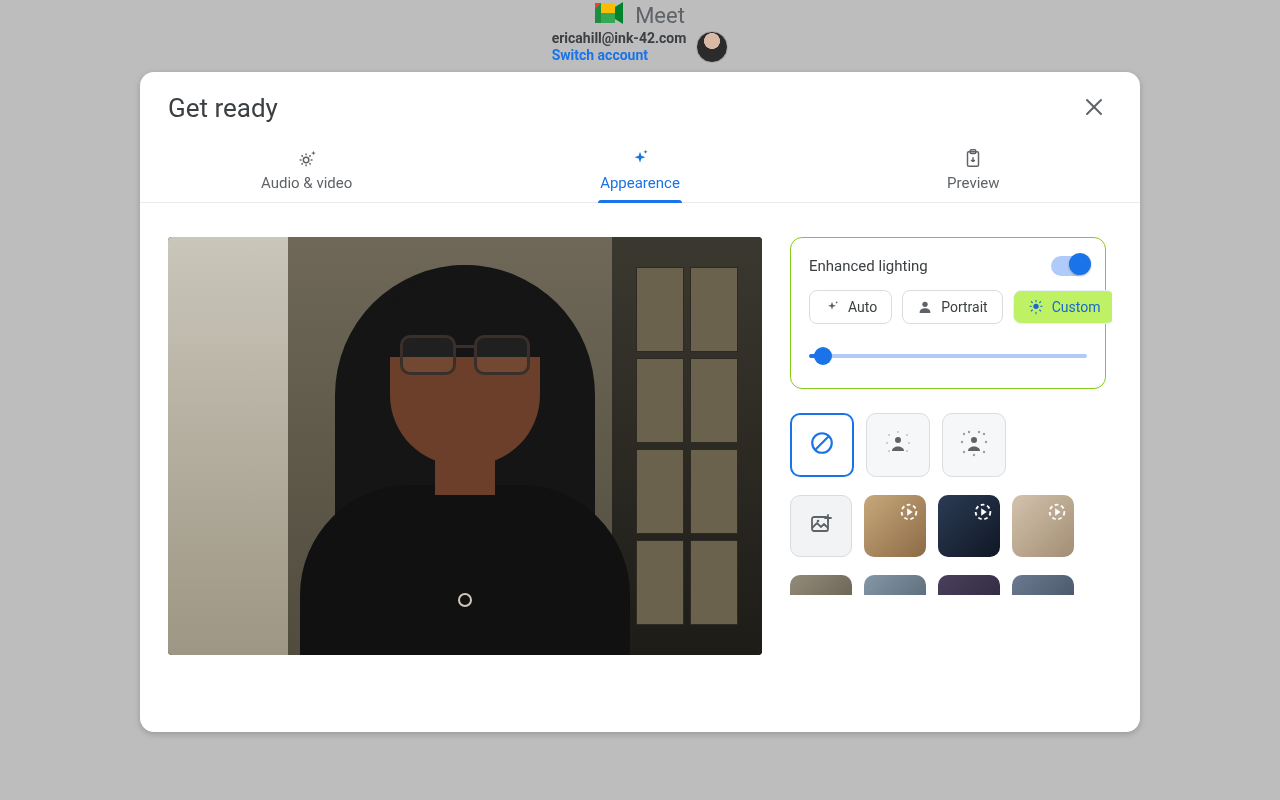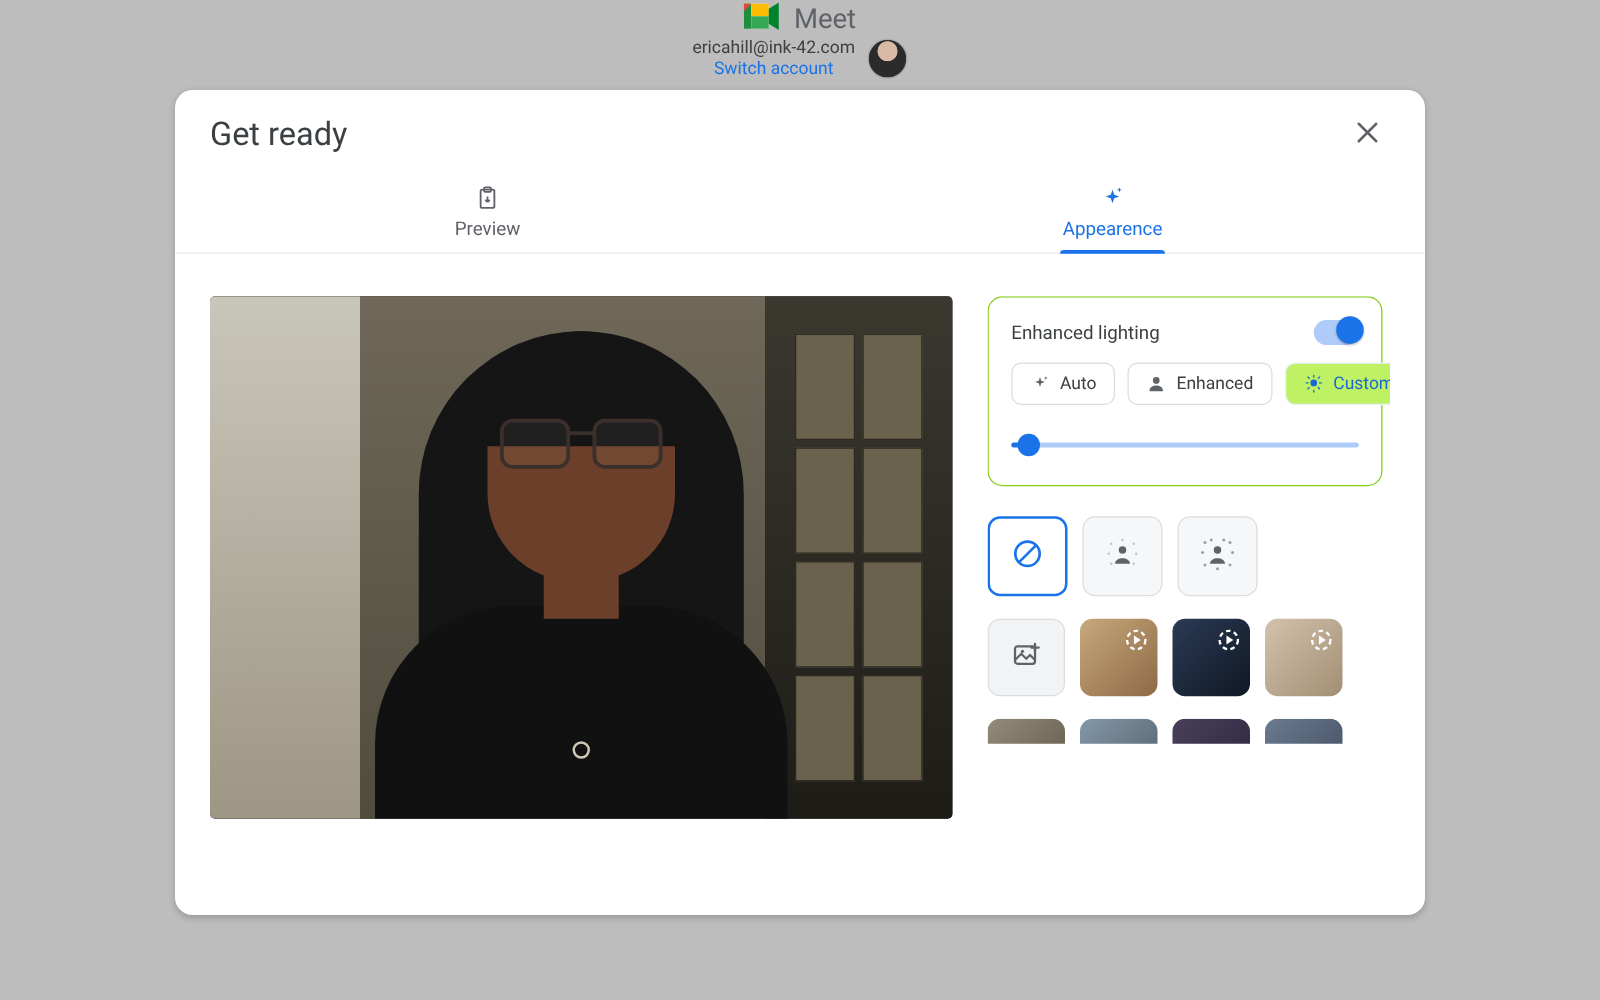--- a/index.html
+++ b/index.html
@@ -1,21 +1,21 @@
 <!DOCTYPE html>
 <html><head>
 <meta charset="utf-8">
 <style>
   * { box-sizing: border-box; }
   html, body { margin:0; padding:0; width:1280px; height:800px; font-family: 'Google Sans', Roboto, Arial, sans-serif; background:#bdbdbd; color:#3c4043; }
   .app-header { position:absolute; top:0; left:0; right:0; height:56px; display:flex; align-items:center; padding:0 24px; justify-content:space-between; background:#bdbdbd;flex-direction:column; }
   .brand { display:flex; align-items:center; gap:10px; }
   .brand-text { font-size:22px; color:#5f6368; }
   .account { display:flex; align-items:center; gap:10px; }
-  .account-text { text-align:center; line-height:1.2; }
+  .account-text { text-align:left; line-height:1.2;font-weight:bold; }
   .account-email { color:#3c4043; font-size:14px; }
   .switch-link { color:#1a73e8; font-size:14px; cursor:pointer; }
   .avatar { width:32px; height:32px; border-radius:50%; background: radial-gradient(circle at 50% 30%, #d7b9a6 30%, #2b2b2b 32%); border:1px solid #aaa; }
 
   .dialog { position:absolute; left:140px; top:72px; width:1000px; height:660px; background:#fff; border-radius:14px; box-shadow: 0 2px 6px rgba(0,0,0,0.2); overflow:hidden; display:flex; flex-direction:column; }
   .dialog-head { display:flex; align-items:center; justify-content:space-between; padding:18px 28px 0 28px; }
   .dialog-title { font-size:26px; color:#3c4043; font-weight:400; }
   .close-btn { width:36px; height:36px; border-radius:50%; display:flex; align-items:center; justify-content:center; cursor:pointer; color:#5f6368; font-size:22px; }
 
   .tabs { display:flex; border-bottom:1px solid #e8eaed; margin-top:10px; }
@@ -114,36 +114,46 @@
             <line x1="16" y1="2" x2="2" y2="16"></line>
           </svg>
       </span>
     </div>
   </div>
 
   <div class="tabs">
     <div class="tab">
       <span class="tab-icon">
         <svg width="22" height="22" viewBox="0 0 24 24" fill="none" stroke="#5f6368" stroke-width="1.6">
-          <rect x="6" y="4" width="12" height="16" rx="1.5"></rect>
-          <rect x="9" y="2" width="6" height="4" rx="1"></rect>
-          <path d="M12 10v5M12 15l-2-2M12 15l2-2"></path>
+          <circle cx="11" cy="13" r="3"></circle>
+          <path d="M11 6v2M11 18v2M4 13h2M16 13h2M6 8l1.4 1.4M14.6 16.6L16 18M6 18l1.4-1.4M14.6 9.4L16 8"></path>
+          <path d="M19 3l.7 1.8L21.5 5.5 19.7 6.2 19 8 18.3 6.2 16.5 5.5 18.3 4.8z" fill="#5f6368" stroke="none"></path>
         </svg>
       </span>
-      <span>Preview</span>
+      <span>Audio &amp; video</span>
     </div>
     <div class="tab active">
       <span class="tab-icon">
         <svg width="22" height="22" viewBox="0 0 24 24" fill="#1a73e8">
           <path d="M12 4l1.5 4.5L18 10l-4.5 1.5L12 16l-1.5-4.5L6 10l4.5-1.5z"></path>
           <path d="M18 2l.6 1.6L20.2 4.2 18.6 4.8 18 6.4 17.4 4.8 15.8 4.2 17.4 3.6z"></path>
         </svg>
       </span>
       <span>Appearence</span>
     </div>
+    <div class="tab">
+      <span class="tab-icon">
+        <svg width="22" height="22" viewBox="0 0 24 24" fill="none" stroke="#5f6368" stroke-width="1.6">
+          <rect x="6" y="4" width="12" height="16" rx="1.5"></rect>
+          <rect x="9" y="2" width="6" height="4" rx="1"></rect>
+          <path d="M12 10v5M12 15l-2-2M12 15l2-2"></path>
+        </svg>
+      </span>
+      <span>Preview</span>
+    </div>
   </div>
 
   <div class="body">
 
     <div class="preview-box">
       <div class="room-window"></div>
       <div class="wall"></div>
       <div class="room-door">
           <div class="door-panes">
             <div></div>
@@ -192,21 +202,21 @@
             </span>
             <span>Auto</span>
           </div>
           <div class="chip">
             <span>
               <svg width="16" height="16" viewBox="0 0 24 24" fill="#5f6368">
                   <circle cx="12" cy="8" r="4"></circle>
                   <path d="M4 20c0-4 4-6 8-6s8 2 8 6v1H4z"></path>
                 </svg>
             </span>
-            <span>Enhanced</span>
+            <span>Portrait</span>
           </div>
           <div class="chip active">
             <span>
               <svg width="16" height="16" viewBox="0 0 24 24" fill="#1967d2">
                   <circle cx="12" cy="11" r="4"></circle>
                   <path d="M12 2v2M12 20v2M3 11h2M19 11h2M5 4l1.5 1.5M17.5 16.5L19 18M5 18l1.5-1.5M17.5 5.5L19 4" stroke="#1967d2" stroke-width="1.6" stroke-linecap="round"></path>
                 </svg>
             </span>
             <span>Custom</span>
           </div>

